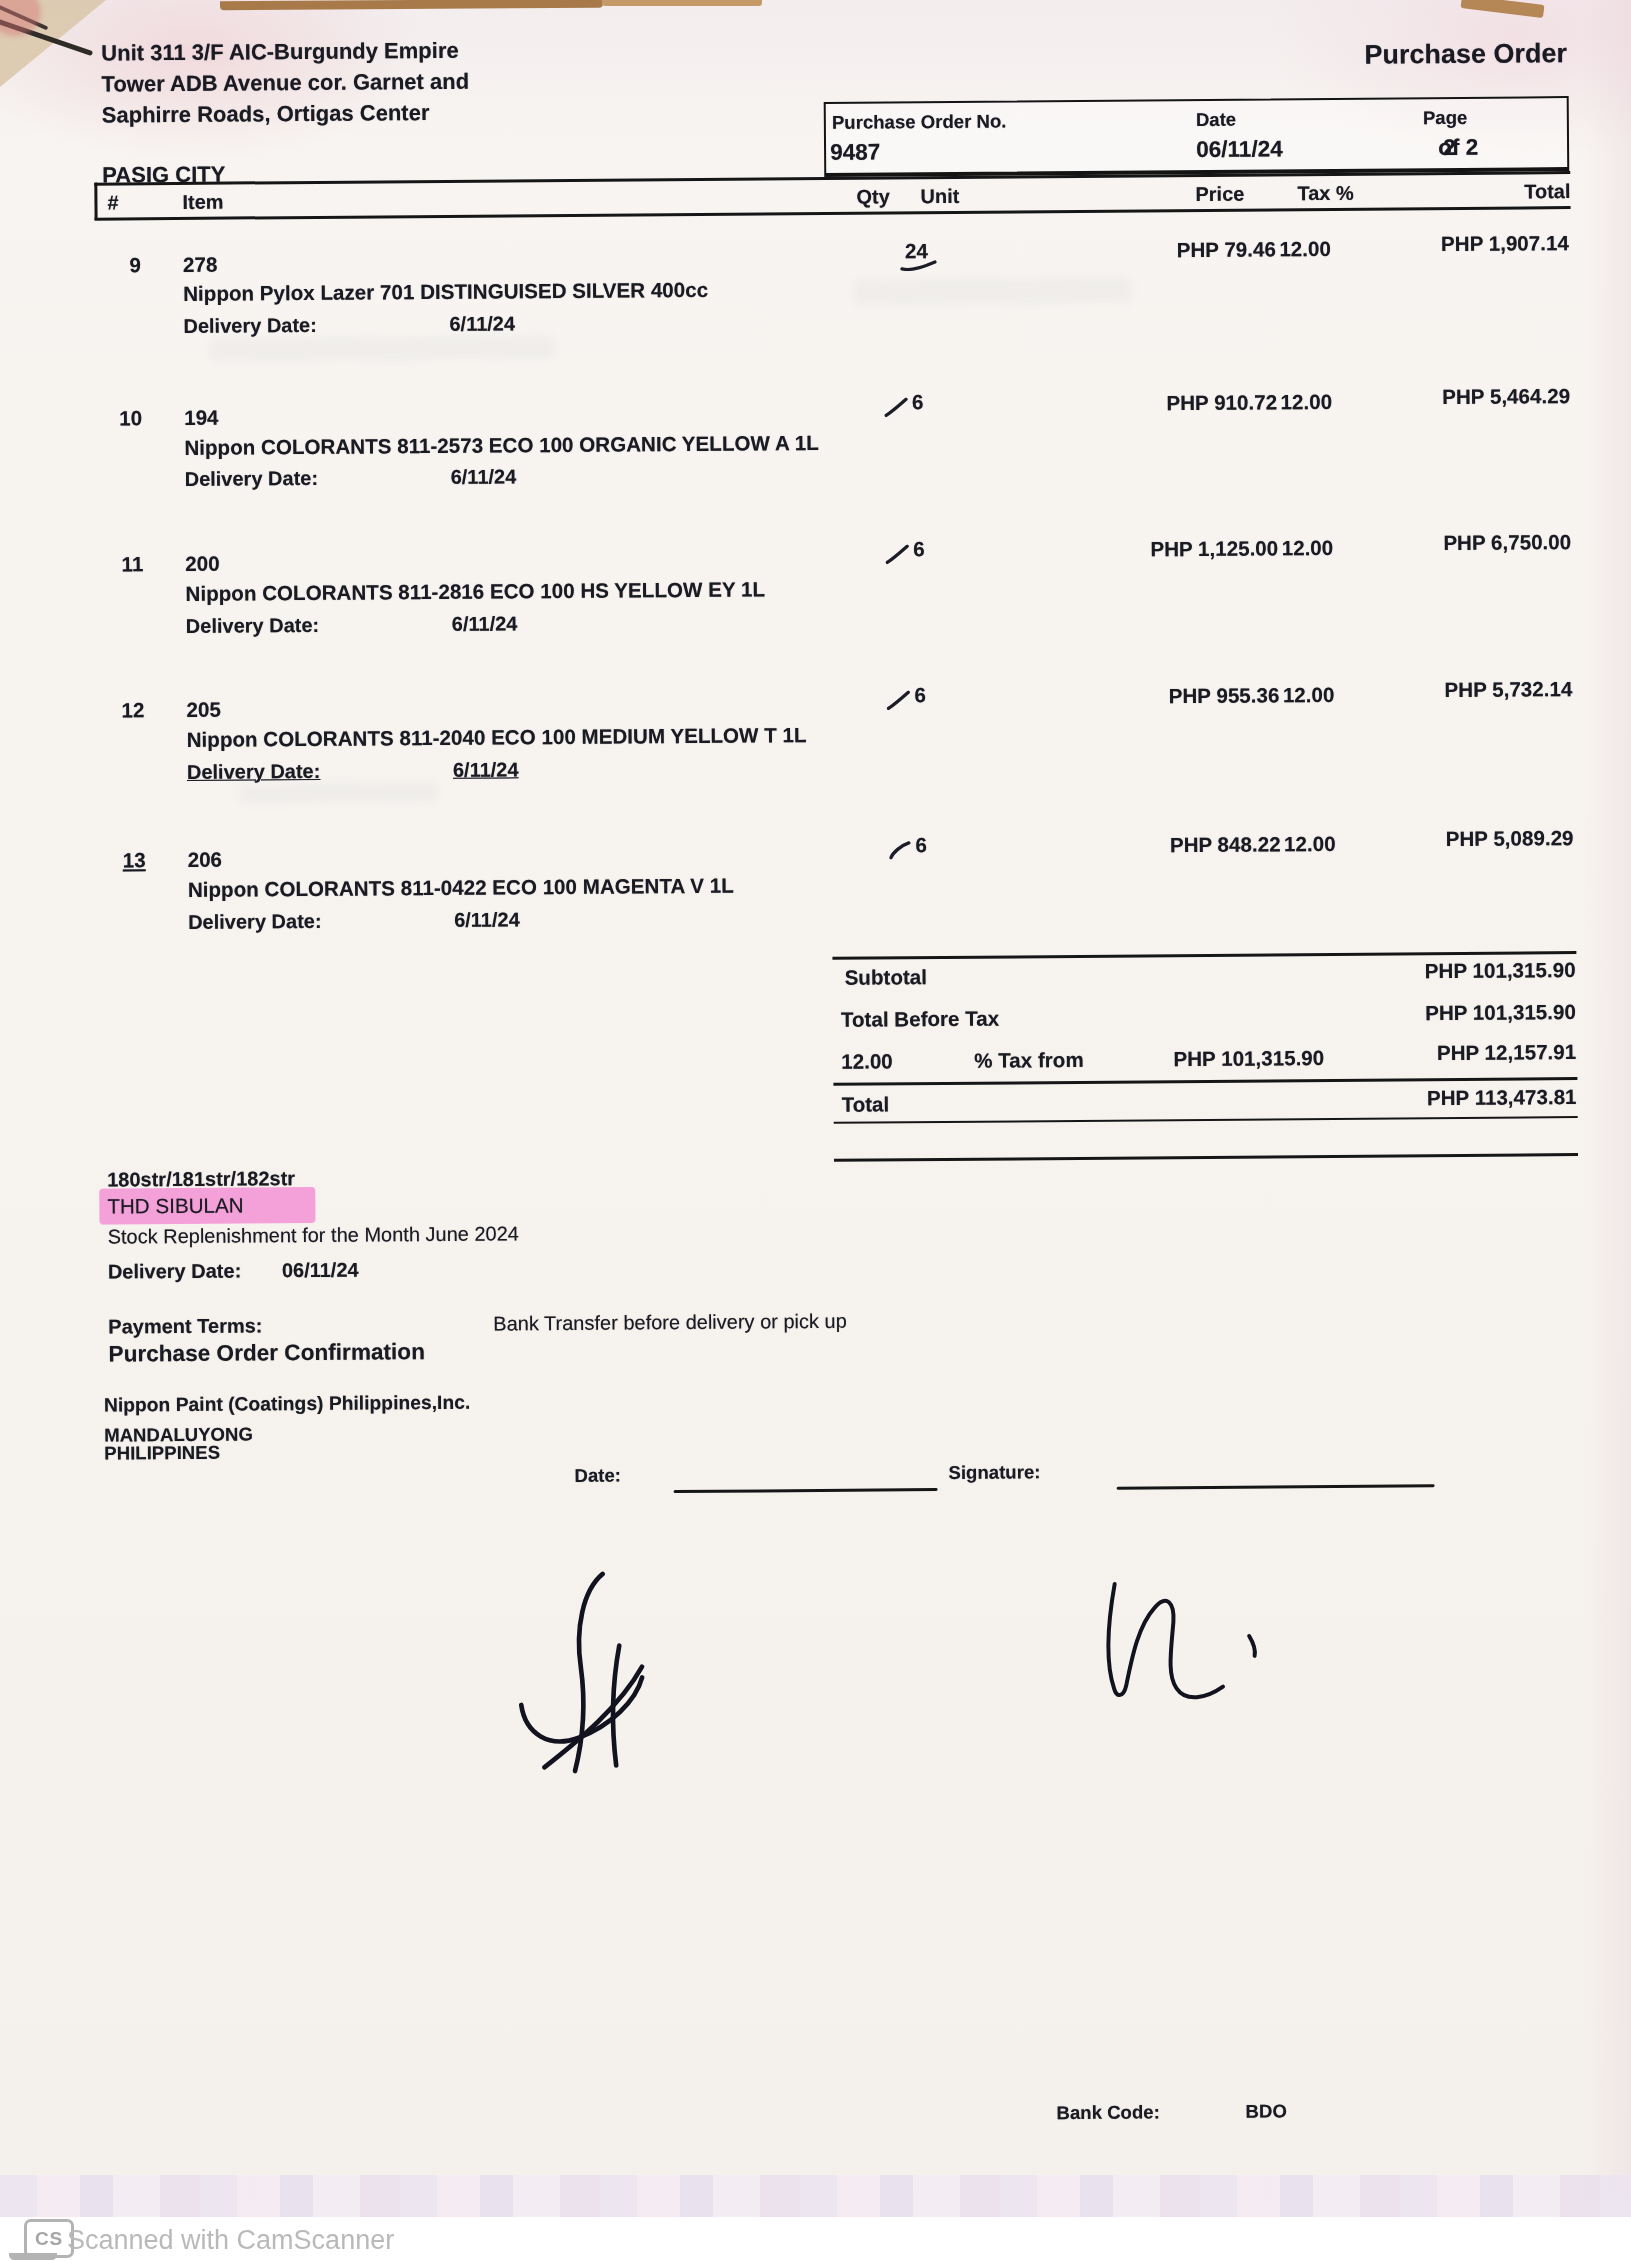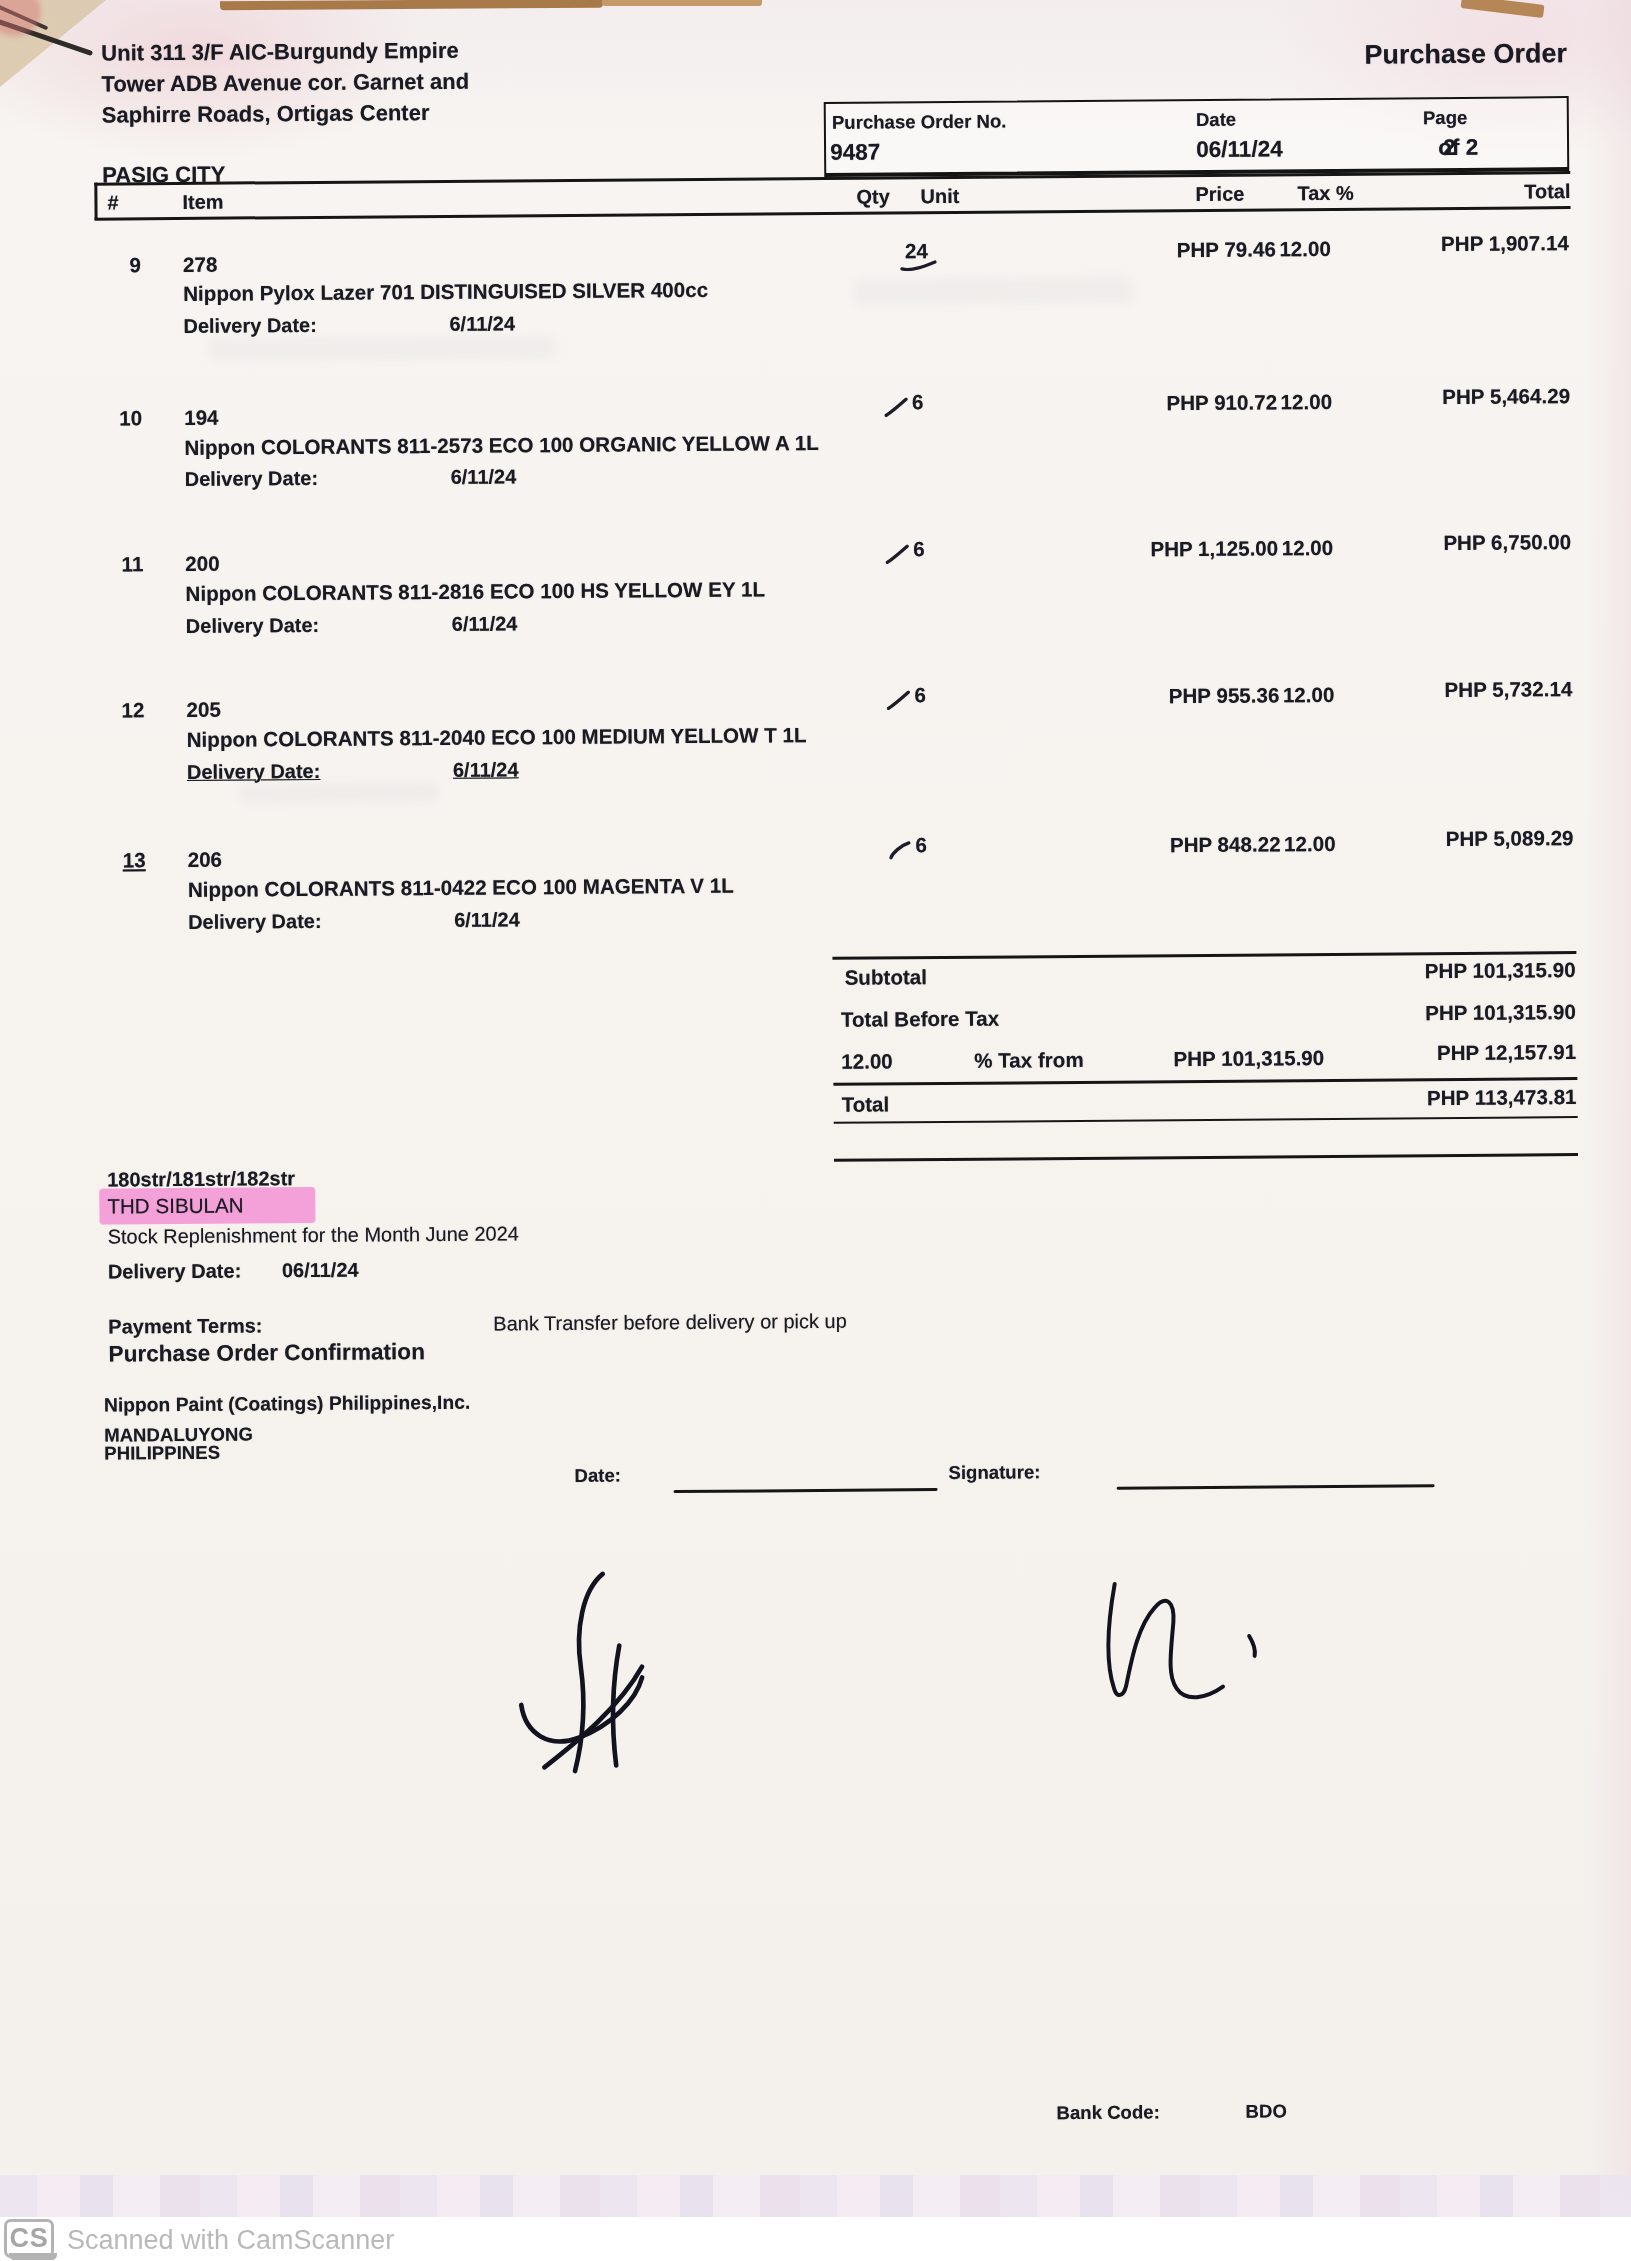--- a/index.html
+++ b/index.html
@@ -31,24 +31,24 @@
   .qty-under{position:relative;}
   .qty-under svg{position:absolute;left:-5.3px;bottom:-8px;margin:0;}
   .hl{position:absolute;background:rgba(243,93,199,.55);border-radius:4px;filter:blur(0.7px);}
   .sig path{fill:none;stroke:#13131f;stroke-linecap:round;stroke-linejoin:round;}
   .noiseband{
     position:absolute;left:0;top:2175px;width:1631px;height:43px;
     background:repeating-linear-gradient(90deg,#ece4f0 0 37px,#f5eaf2 37px 80px,#e7dfee 80px 113px,#f3edf4 113px 160px,#eadfec 160px 200px);
     opacity:.9;
   }
   .cs-badge{
-    position:absolute;left:4px;top:2219px;width:44px;height:33px;
+    position:absolute;left:24px;top:2219px;width:44px;height:33px;
     border:3.3px solid #b3b3b3;border-radius:6.7px;background:#fff;
     display:flex;align-items:center;justify-content:center;
-    color:#a6a6a6;font-weight:700;font-size:27px;letter-spacing:0.7px;
+    color:#a6a6a6;font-weight:700;font-size:19px;letter-spacing:0.7px;
   }
   .cs-badge-tab{position:absolute;left:9.3px;top:2253px;width:48px;height:7.3px;background:#b3b3b3;border-radius:0 0 5.3px 5.3px;}
   .cs-text{position:absolute;left:67px;top:2225px;font-size:27px;color:#b9b9b9;font-weight:400;white-space:nowrap;}
   .artifact{position:absolute;}
   .ghost{position:absolute;background:#9aa0a8;opacity:.07;filter:blur(4px);border-radius:5.3px;}
 </style>
 </head>
 <body>
 
 <div id="scan">

